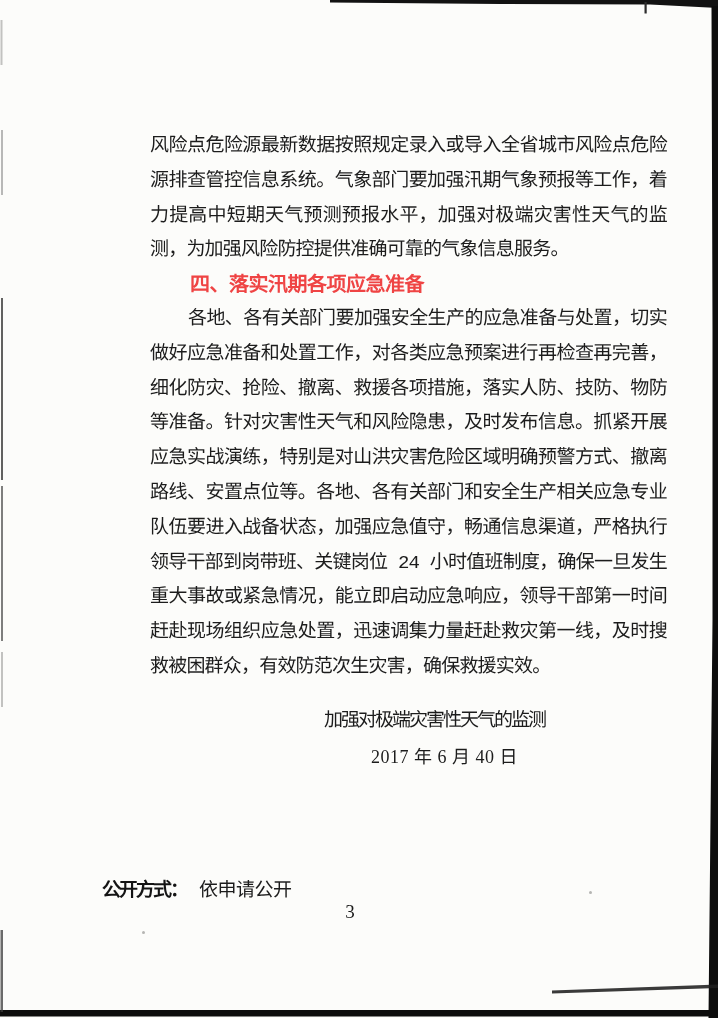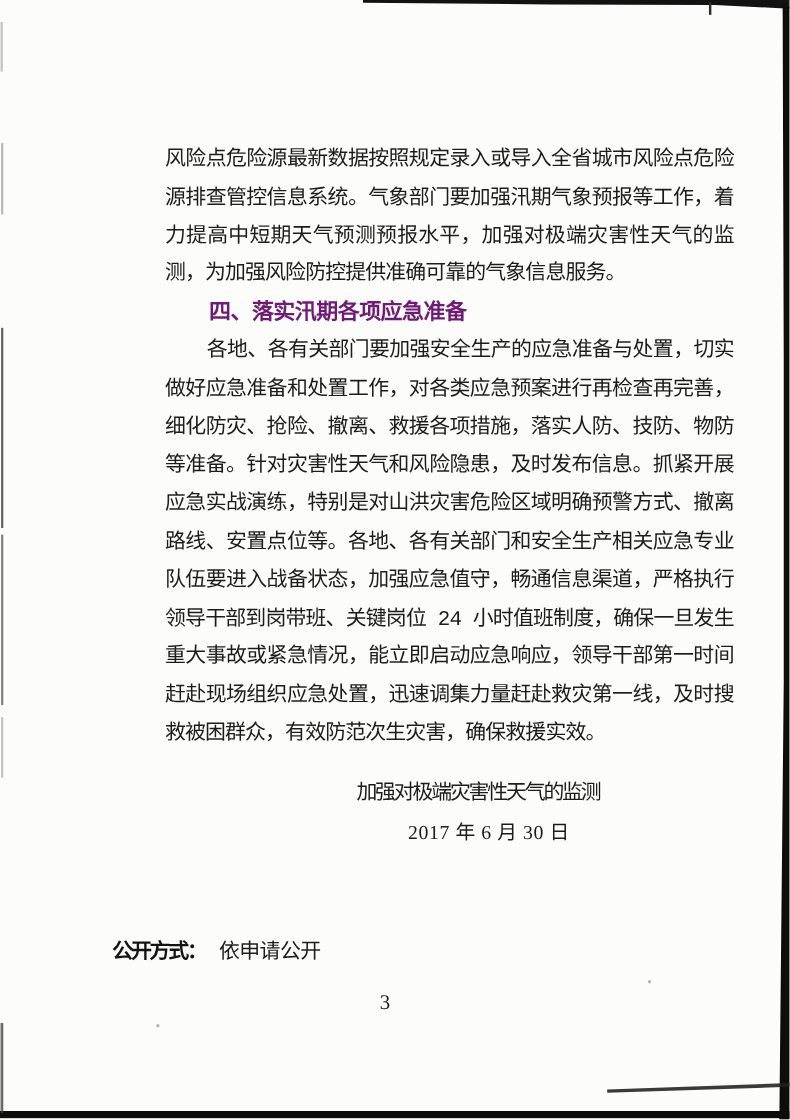--- a/index.html
+++ b/index.html
@@ -37,21 +37,21 @@
   .text-block p { margin: 0; }
   .para.indented { text-indent: 2em; font-family: Liberation Mono, monospace; }
   .heading {
     margin: 0;
     font-size: 20px;
     line-height: 34.8px;
     text-indent: 2em;
     font-weight: 700;
     letter-spacing: -0.5px;
     font-family: Liberation Sans, sans-serif;
-    color: #701a75;
+    color: #ef4444;
   }
   
   .signature {
     position: absolute;
     left: 324px;
     top: 704px;
     font-size: 19px;
     letter-spacing: -2px;
     white-space: nowrap;
   }
@@ -60,21 +60,21 @@
     left: 371px;
     top: 742px;
     font-size: 18px;
     letter-spacing: 0.5px;
     white-space: nowrap;
   }
   
   .disclosure {
     position: absolute;
     left: 102px;
-    top: 849px;
+    top: 874px;
     font-size: 19px;
     white-space: nowrap;
   }
   .disclosure .label {
     font-weight: 700;
     font-family: "Liberation Sans", "DejaVu Sans", sans-serif;
     letter-spacing: -2px;
     margin-right: 12px;
     color: #141414;
   }
@@ -105,21 +105,21 @@
   <main class="content">
 
     <section class="text-block">
       <p class="para continuation">风险点危险源最新数据按照规定录入或导入全省城市风险点危险源排查管控信息系统。气象部门要加强汛期气象预报等工作，着力提高中短期天气预测预报水平，加强对极端灾害性天气的监测，为加强风险防控提供准确可靠的气象信息服务。</p>
       <h2 class="heading">四、落实汛期各项应急准备</h2>
       <p class="para indented">各地、各有关部门要加强安全生产的应急准备与处置，切实做好应急准备和处置工作，对各类应急预案进行再检查再完善，细化防灾、抢险、撤离、救援各项措施，落实人防、技防、物防等准备。针对灾害性天气和风险隐患，及时发布信息。抓紧开展应急实战演练，特别是对山洪灾害危险区域明确预警方式、撤离路线、安置点位等。各地、各有关部门和安全生产相关应急专业队伍要进入战备状态，加强应急值守，畅通信息渠道，严格执行领导干部到岗带班、关键岗位 24 小时值班制度，确保一旦发生重大事故或紧急情况，能立即启动应急响应，领导干部第一时间赶赴现场组织应急处置，迅速调集力量赶赴救灾第一线，及时搜救被困群众，有效防范次生灾害，确保救援实效。</p>
     </section>
 
     <div class="signature">加强对极端灾害性天气的监测</div>
 
-    <div class="sig-date">2017 年 6 月 30 日</div>
+    <div class="sig-date">2017 年 6 月 40 日</div>
 
     <div class="disclosure">
       <span class="label">公开方式：</span><span class="value">依申请公开</span>
     </div>
 
     <div class="page-num">3</div>
 
     <span class="speck" style="left:589px; top:891px; width:3px; height:3px;"></span>
     <span class="speck" style="left:142px; top:931px; width:3px; height:3px;"></span>
   </main>

